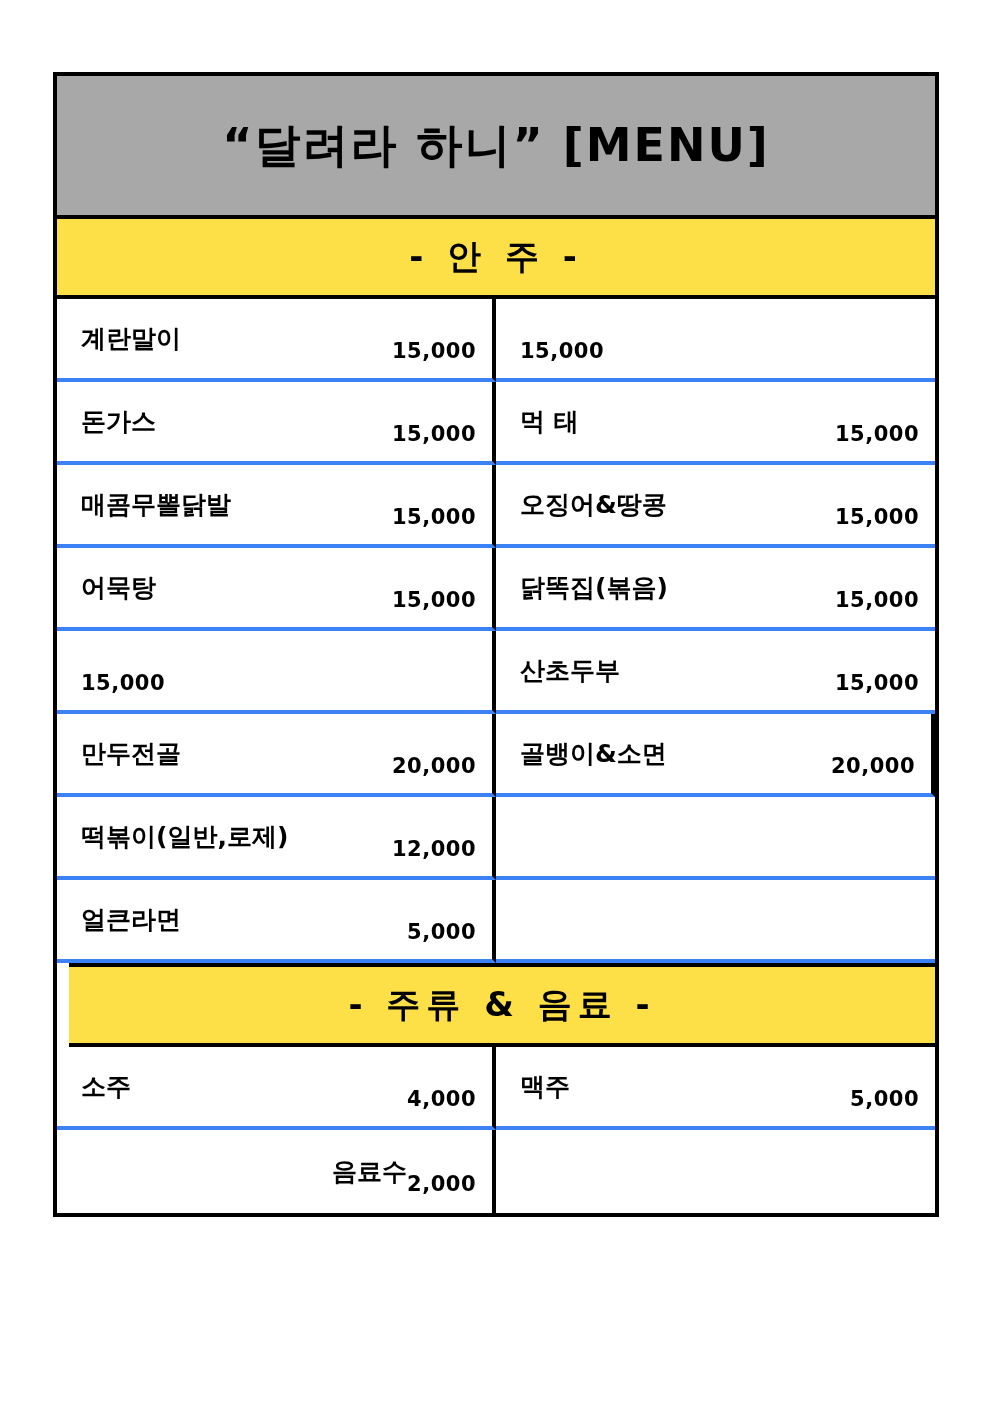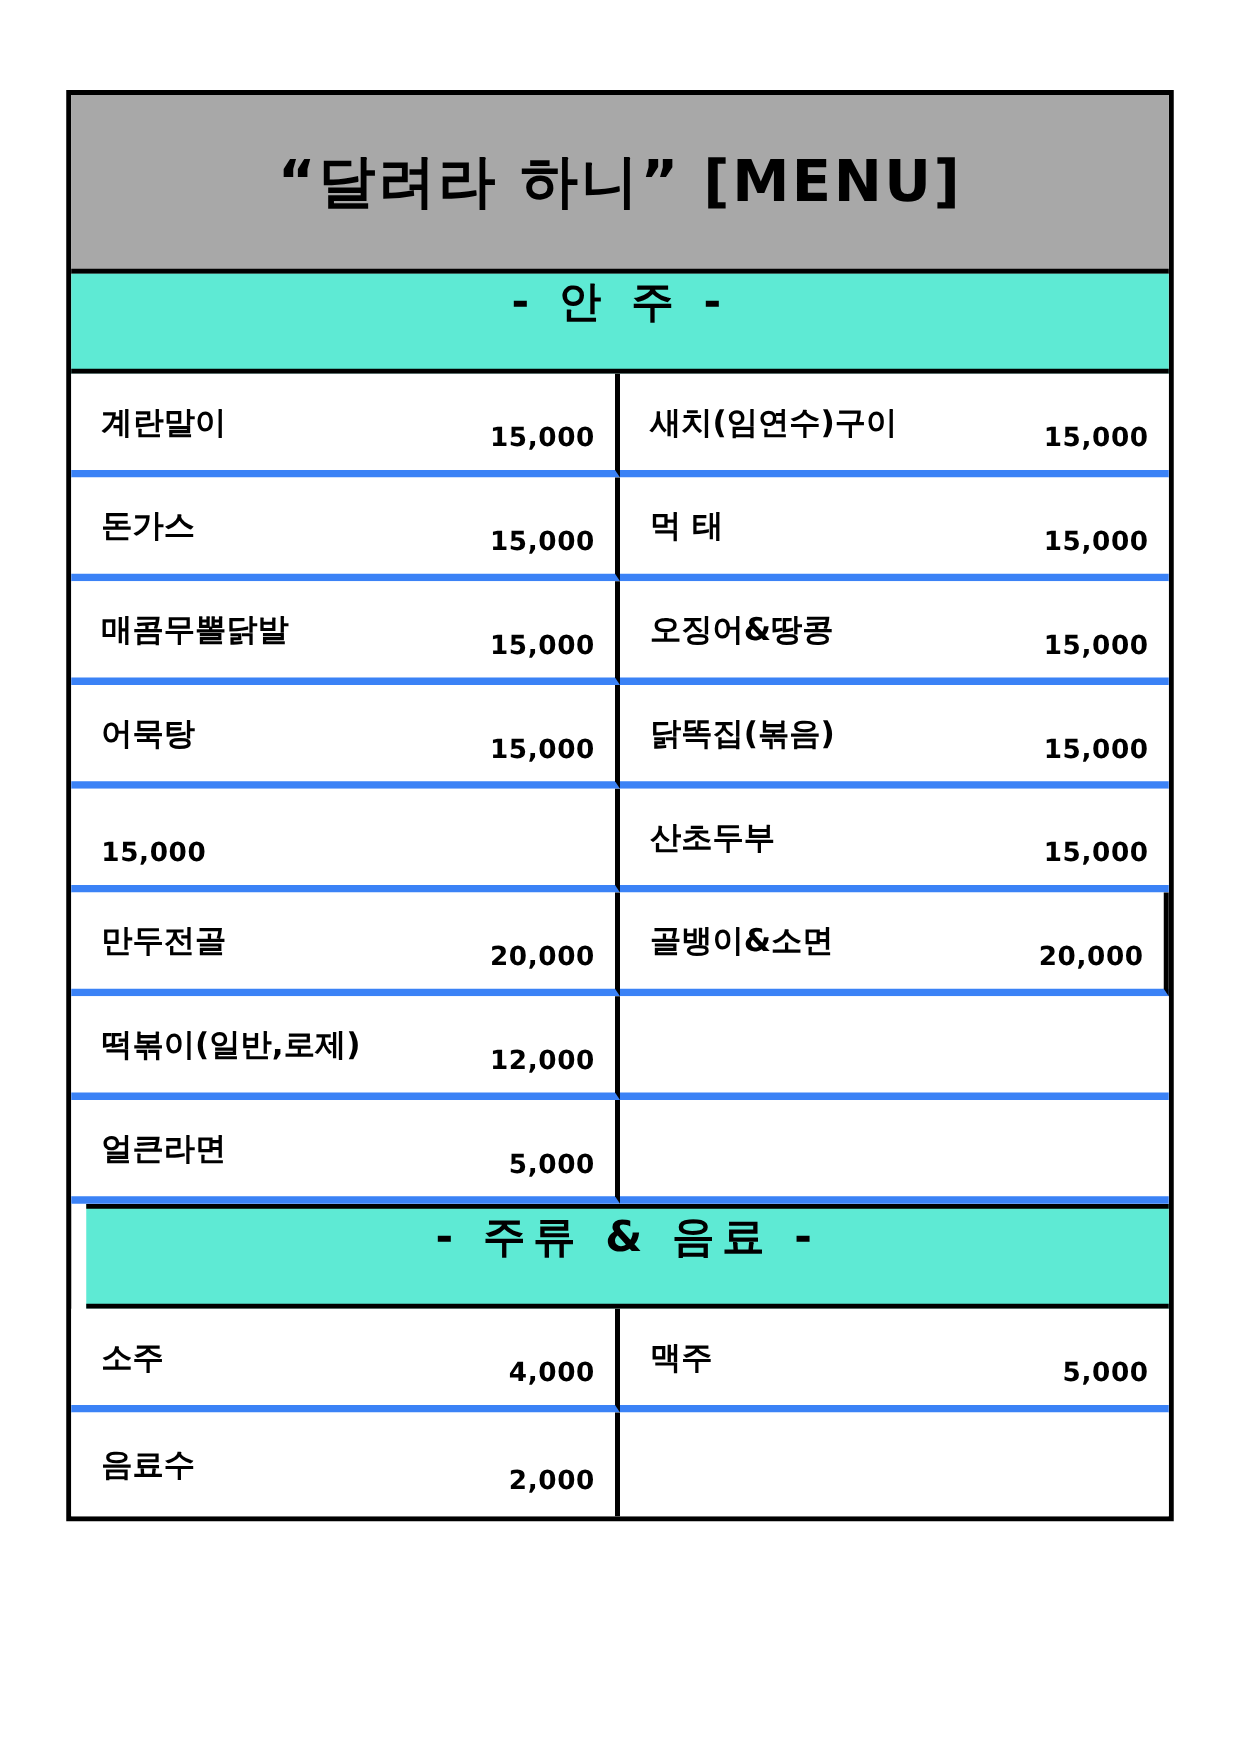--- a/index.html
+++ b/index.html
@@ -40,24 +40,24 @@
   .title-text {
     font-family: "DejaVu Sans", "Liberation Sans", sans-serif;
     font-weight: bold;
     font-size: 46px;
     letter-spacing: 2px;
     color: #000000;
     white-space: nowrap;
   }
   
   .section-header {
-    background: #5eead4;
+    background: #fde047;
     height: 76px;
     display: flex;
-    align-items: flex-start;
+    align-items: center;
     justify-content: center;
     border-bottom: 4px solid #000000;
   }
   .section-header-text {
     font-family: "DejaVu Sans", "Liberation Sans", sans-serif;
     font-weight: bold;
     font-size: 34px;
     letter-spacing: 6px;
     color: #000000;
     white-space: nowrap;
@@ -67,28 +67,29 @@
     display: grid;
     grid-template-columns: 1fr 1fr;
   }
   .item-cell {
     height: 83px;
     box-sizing: border-box;
     display: flex;
     align-items: center;
     justify-content: space-between;
     padding: 0 16px 0 24px;
-    border-bottom: 6px solid #3b82f6;
+    border-bottom: 4px solid #3b82f6;
     background: #ffffff;
   }
   .item-cell.col-left {
     border-right: 4px solid #000000;
   }
   .item-cell.last-row {
     border-bottom: none;
+    justify-content: flex-end;
   }
   .item-name {
     font-family: "DejaVu Sans", "Liberation Sans", sans-serif;
     font-weight: bold;
     font-size: 25px;
     color: #000000;
     white-space: nowrap;
     letter-spacing: 0px;
   }
   .item-price {
@@ -123,21 +124,20 @@
       <div class="section-header">
         <div class="section-header-text">-  안      주  -</div>
       </div>
       <div class="item-grid">
 
         <div class="item-cell col-left">
           <span class="item-name">계란말이</span>
           <span class="item-price">15,000</span>
         </div>
         <div class="item-cell">
-          <span class="item-name">새치(임연수)구이</span>
           <span class="item-price">15,000</span>
         </div>
 
         <div class="item-cell col-left">
           <span class="item-name">돈가스</span>
           <span class="item-price">15,000</span>
         </div>
         <div class="item-cell">
           <span class="item-name">먹  태</span>
           <span class="item-price">15,000</span>

